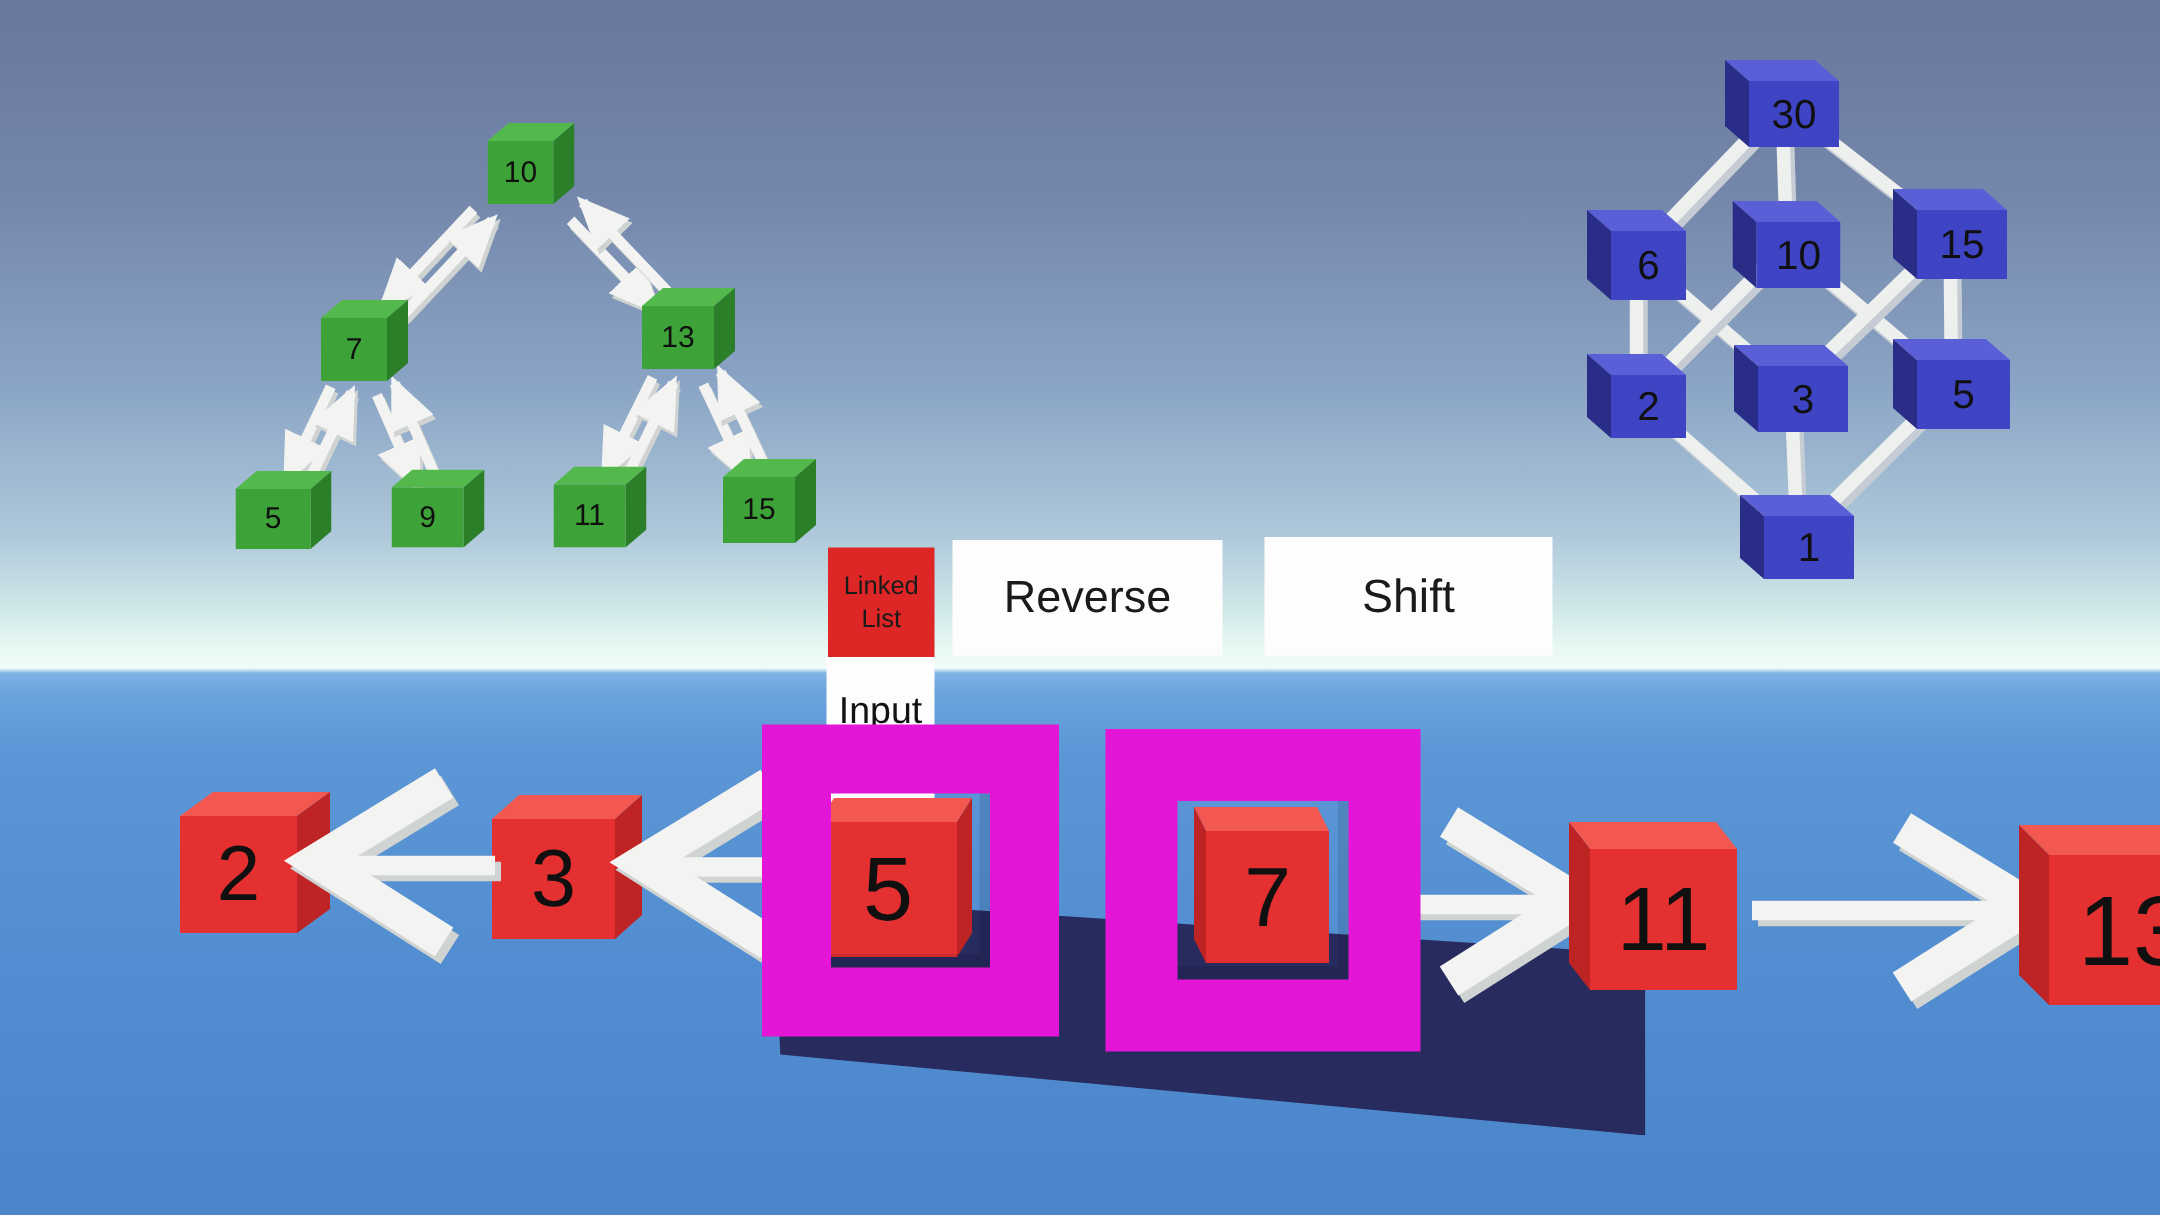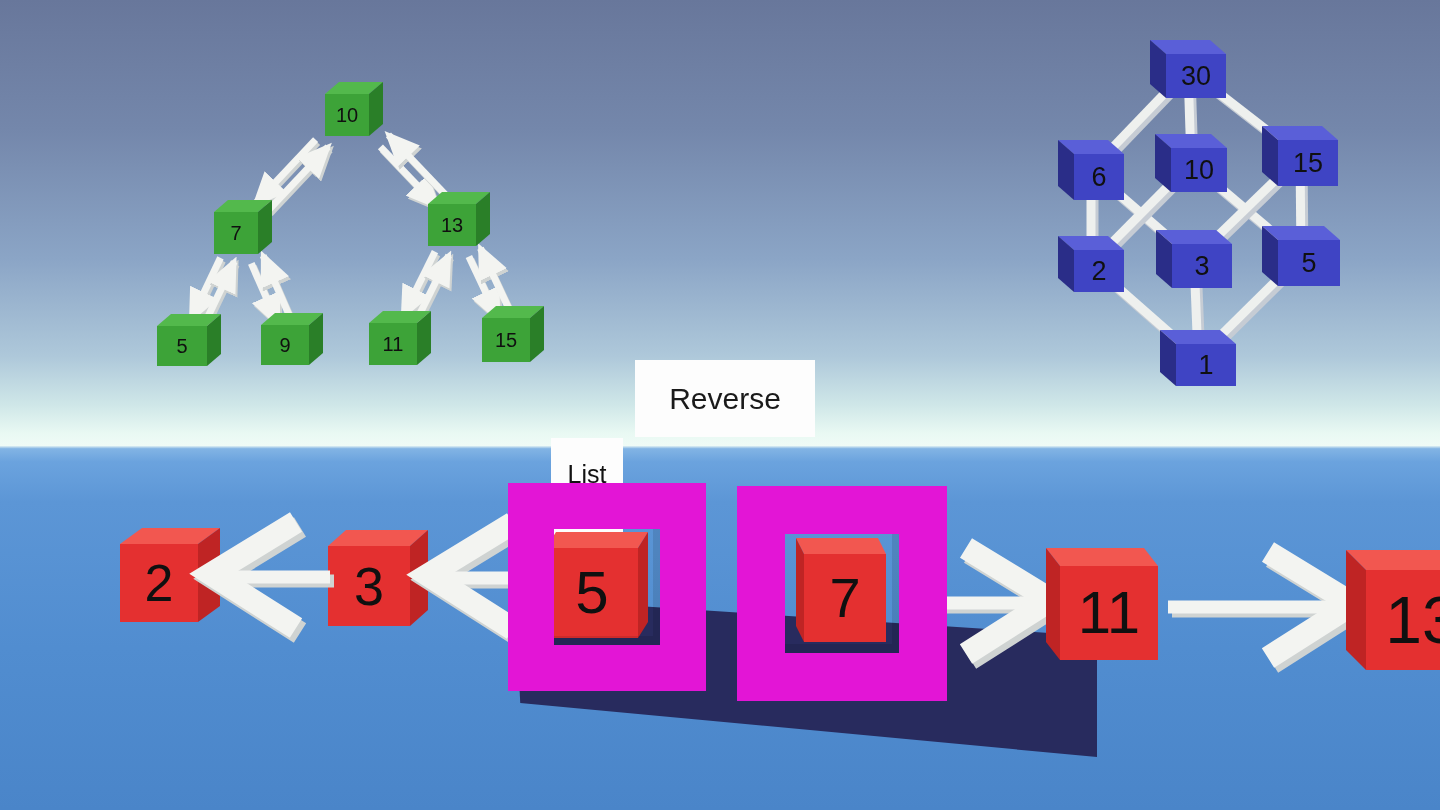--- a/index.html
+++ b/index.html
@@ -124,38 +124,44 @@
         <line x1="1048" y1="603" x2="940" y2="603" stroke="#f3f4f1" stroke-width="13"></line>
         <polyline points="966,548 1051,600 966,654" fill="none" stroke="#f3f4f1" stroke-width="23"></polyline>
         <polyline points="1272,557 1357,609 1272,663" fill="none" stroke="#cfd3d2" stroke-width="23"></polyline>
         <line x1="1354" y1="611" x2="1172" y2="611" stroke="#cfd3d2" stroke-width="13"></line>
         <line x1="1350" y1="607" x2="1168" y2="607" stroke="#f3f4f1" stroke-width="13"></line>
         <polyline points="1268,552 1353,604 1268,658" fill="none" stroke="#f3f4f1" stroke-width="23"></polyline>
       </g>
   </svg>
 
   <div id="input-panel">
-    <span>List</span>
+    <span>Input</span>
   </div>
 
   <svg id="layer-over" class="layer" width="1440" height="810" viewBox="0 0 1440 810">
     <g id="g-list-over">
         <polyline points="300,527 215,579 300,633" fill="none" stroke="#cfd3d2" stroke-width="23"></polyline>
         <line x1="218" y1="581" x2="334" y2="581" stroke="#cfd3d2" stroke-width="13"></line>
         <line x1="214" y1="577" x2="330" y2="577" stroke="#f3f4f1" stroke-width="13"></line>
         <polyline points="296,522 211,574 296,628" fill="none" stroke="#f3f4f1" stroke-width="23"></polyline>
         <polyline points="517,528 432,580 517,634" fill="none" stroke="#cfd3d2" stroke-width="23"></polyline>
         <line x1="435" y1="582" x2="549" y2="582" stroke="#cfd3d2" stroke-width="13"></line>
         <line x1="431" y1="578" x2="545" y2="578" stroke="#f3f4f1" stroke-width="13"></line>
         <polyline points="513,523 428,575 513,629" fill="none" stroke="#f3f4f1" stroke-width="23"></polyline>
       </g>
   </svg>
 
+  <div class="hud-btn" id="btn-linked-list" style="background: rgb(222, 38, 38);">
+    <span>Linked List</span>
+  </div>
   <div class="hud-btn" id="btn-reverse" style="background: rgb(253, 253, 253);">
     <span>Reverse</span>
+  </div>
+  <div class="hud-btn" id="btn-shift" style="background: rgb(253, 253, 253);">
+    <span>Shift</span>
   </div>
 
 <div class="cube" style="left: 325px; top: 82px; width: 58px; height: 54px;">
       <svg width="58" height="54" viewBox="0 0 58 54">
         <polygon points="0,12 14,0 58,0 44,12" fill="#53b94c"></polygon>
         <polygon points="44,12 58,0 58,42 44,54" fill="#2a7f28"></polygon>
         <rect x="0" y="12" width="44" height="42" fill="#3da338"></rect>
       </svg>
       <div class="cube-label" style="left: 0px; top: 12px; width: 44px; height: 42px; font-size: 20px;">10</div>
     </div>

